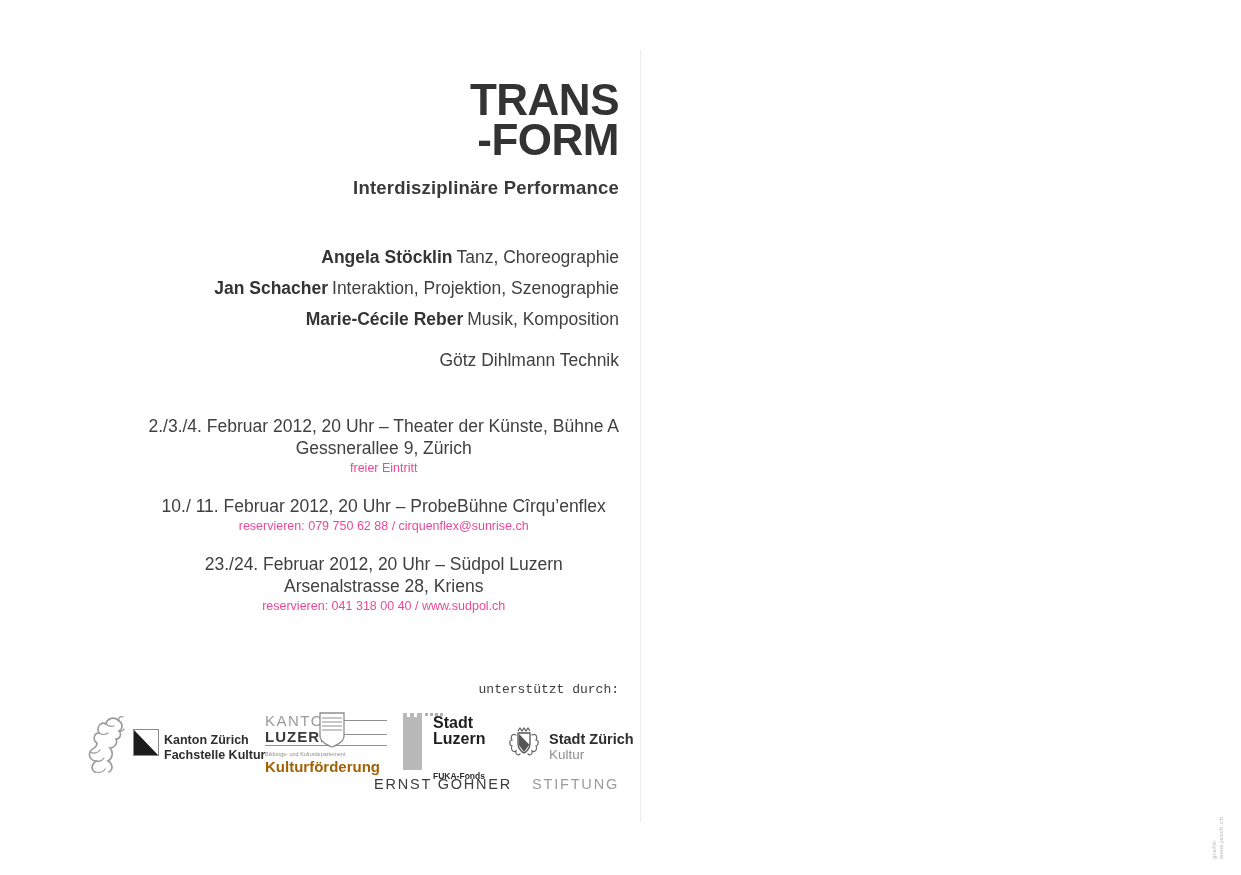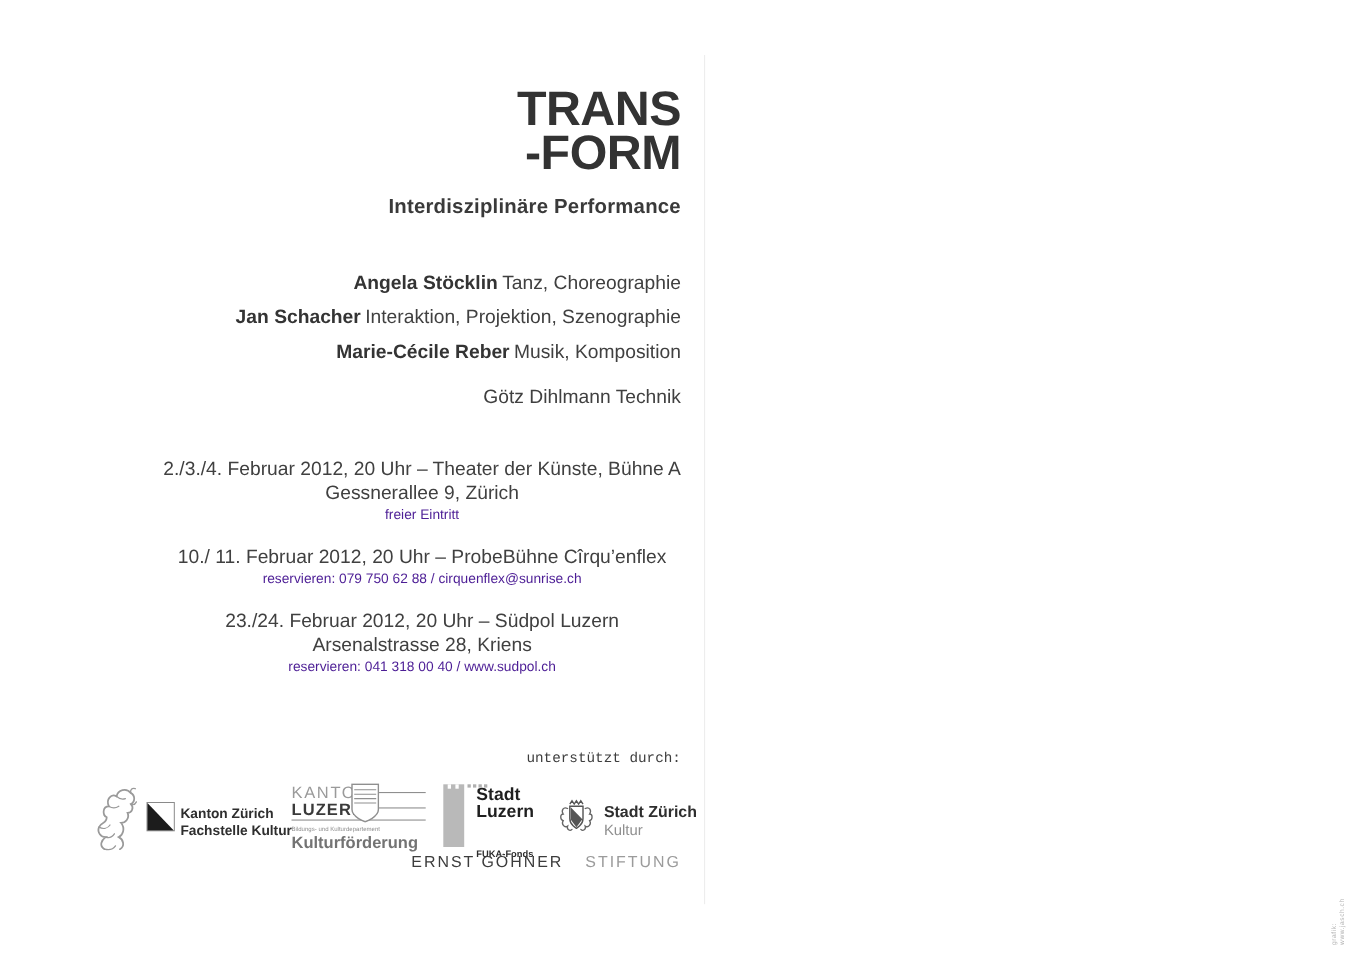--- a/index.html
+++ b/index.html
@@ -32,36 +32,36 @@
 
   .credits { position:absolute; top:192px; right:21px; text-align:right; font-size:17.5px; color:#404040; }
   .credit-line { height:31px; line-height:31px; white-space:nowrap; }
   .credit-line .b { font-weight:bold; color:#343434; margin-right:4px; }
 
   .tech-line { position:absolute; top:300px; right:21px; font-size:17.5px; color:#404040; }
 
   .events { position:absolute; top:365px; right:21px; text-align:right; color:#404040; }
   .event { margin-bottom:19px;text-align:center; }
   .event .l { font-size:17.5px; line-height:22px; white-space:nowrap; }
-  .event .note { font-size:12.5px; line-height:16px; margin-top:1px; color:#4c1d95; }
+  .event .note { font-size:12.5px; line-height:16px; margin-top:1px; color:#ec4899; }
 
   .supported { position:absolute; top:632px; right:21px; font-size:13px; color:#3d3d3d;font-family:Liberation Mono, monospace; }
 
   
   .logo-kzh-lion { position:absolute; left:85px; top:663px; }
   .logo-kzh-mark { position:absolute; left:133px; top:679px; }
   .logo-kzh-text { position:absolute; left:164px; top:683px; font-size:12.5px; font-weight:bold; line-height:15px; color:#2e2e2e; white-space:nowrap; }
 
   .logo-lu { position:absolute; left:265px; top:662px; width:122px; height:64px; }
   .logo-lu .kanton { position:absolute; left:0; top:0;  font-size:15px; letter-spacing:1.5px; color:#9a9a9a; }
   .logo-lu .luzern { position:absolute; left:0; top:16px; font-size:15px; letter-spacing:1px; font-weight:bold; color:#3a3a3a; }
   .logo-lu .rule   { position:absolute; background:#8f8f8f; height:1px; }
   .logo-lu .shield { position:absolute; left:54px; top:0; }
   .logo-lu .dept   { position:absolute; left:0; top:39px; font-size:5.5px; color:#8f8f8f; white-space:nowrap; }
-  .logo-lu .kf     { position:absolute; left:0; top:46px; font-size:15px; font-weight:bold; color:#737373; white-space:nowrap; }
+  .logo-lu .kf     { position:absolute; left:0; top:46px; font-size:15px; font-weight:bold; color:#a16207; white-space:nowrap; }
 
   .logo-slu { position:absolute; left:403px; top:660px; width:95px; height:64px; }
   .logo-slu .tower { position:absolute; left:0; top:3px; width:19px; height:57px; background:#b9b9b9; }
   .logo-slu .notch { position:absolute; width:3px; height:4px; background:#ffffff; top:3px; }
   .logo-slu .dot   { position:absolute; width:3px; height:3px; background:#b0b0b0; top:3px; }
   .logo-slu .t1 { position:absolute; left:30px; top:5px;  font-size:16px; font-weight:bold; color:#1f1f1f; line-height:16px; }
   .logo-slu .t2 { position:absolute; left:30px; top:21px; font-size:16px; font-weight:bold; color:#1f1f1f; line-height:16px; }
   .logo-slu .fuka { position:absolute; left:30px; top:44px; font-size:8.5px; font-weight:bold; color:#2c2c2c;margin-top:17px; }
 
   .logo-szh { position:absolute; left:505px; top:675px; width:120px; height:40px; }

